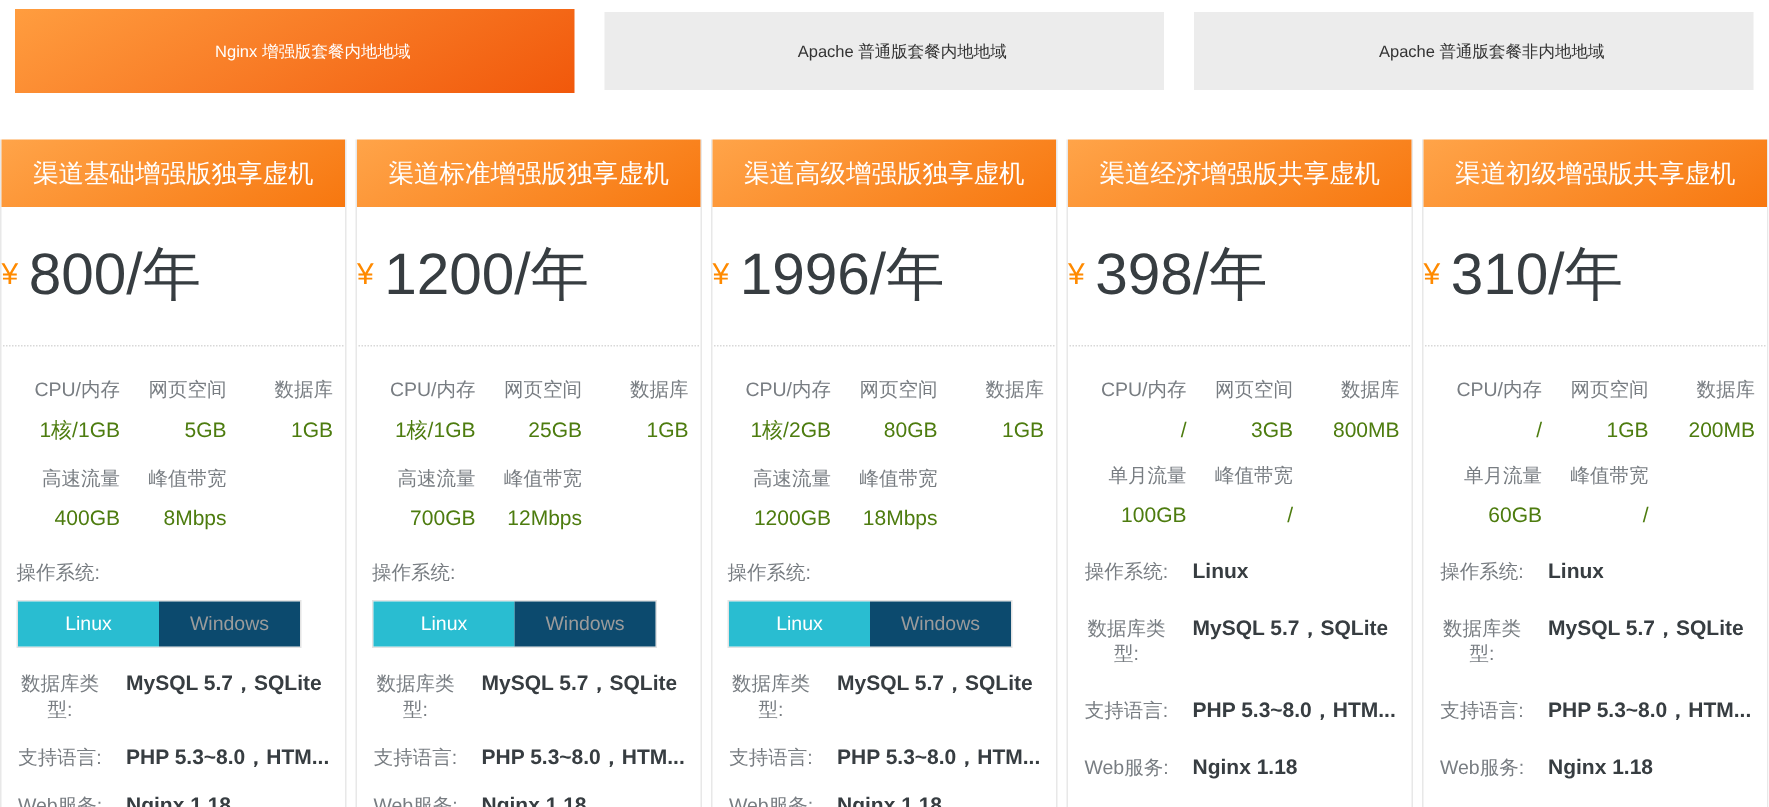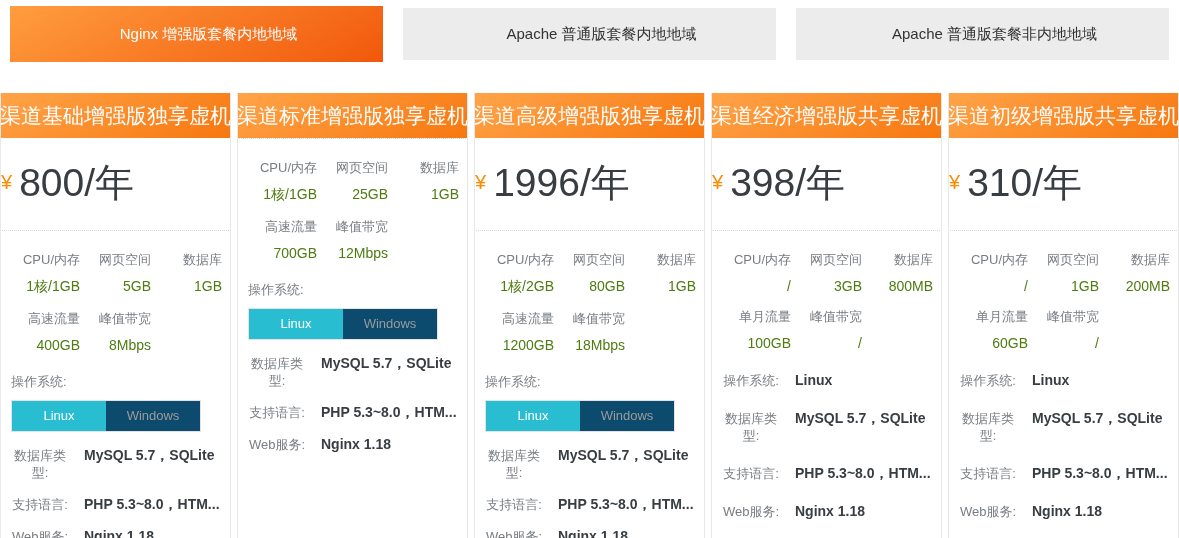--- a/index.html
+++ b/index.html
@@ -16,21 +16,21 @@
     padding: 8px 10px 0 10px;
   }
   .tab {
     flex: 1;
     height: 52px;
     display: flex;
     align-items: center;
     justify-content: center;
     background: #ececec;
     color: #333;
-    font-size: 15px;
+    font-size: 11px;
     cursor: pointer;
     white-space: nowrap;
     padding-left: 24px;
   }
   .tab.active {
     height: 56px;
     margin-top: -2px;
     background: linear-gradient(150deg, #ff9d3f 0%, #f1580b 100%);
     color: #fff;
   }
@@ -49,21 +49,21 @@
     border-top: none;
     height: 600px;
   }
   .card-header {
     height: 45px;
     display: flex;
     align-items: center;
     justify-content: center;
     background: linear-gradient(150deg, #ffa449 0%, #f7770f 100%);
     color: #fff;
-    font-size: 21px;
+    font-size: 17px;
     white-space: nowrap;
     overflow: hidden;
     font-family: Liberation Serif, serif;
   }
   .price {
     padding: 18px 0 20px 0;
     white-space: nowrap;
   }
   .yen {
     color: #ff8a00;
@@ -204,20 +204,23 @@
           <div class="detail-value">PHP 5.3~8.0，HTM...</div>
         </div>
         <div class="detail-row">
           <div class="detail-label">Web服务:</div>
           <div class="detail-value">Nginx 1.18</div>
         </div>
       </div>
   </div>
     <div class="card">
     <div class="card-header">渠道标准增强版独享虚机</div>
+    <div class="price">
+      <span class="yen">¥</span><span class="amount">1200</span><span class="amount-suffix">/年</span>
+    </div>
     <div class="divider"></div>
     <div class="specs">
         <div class="spec-cell">
           <div class="spec-label">CPU/内存</div>
           <div class="spec-value">1核/1GB</div>
         </div>
         <div class="spec-cell">
           <div class="spec-label">网页空间</div>
           <div class="spec-value">25GB</div>
         </div>

